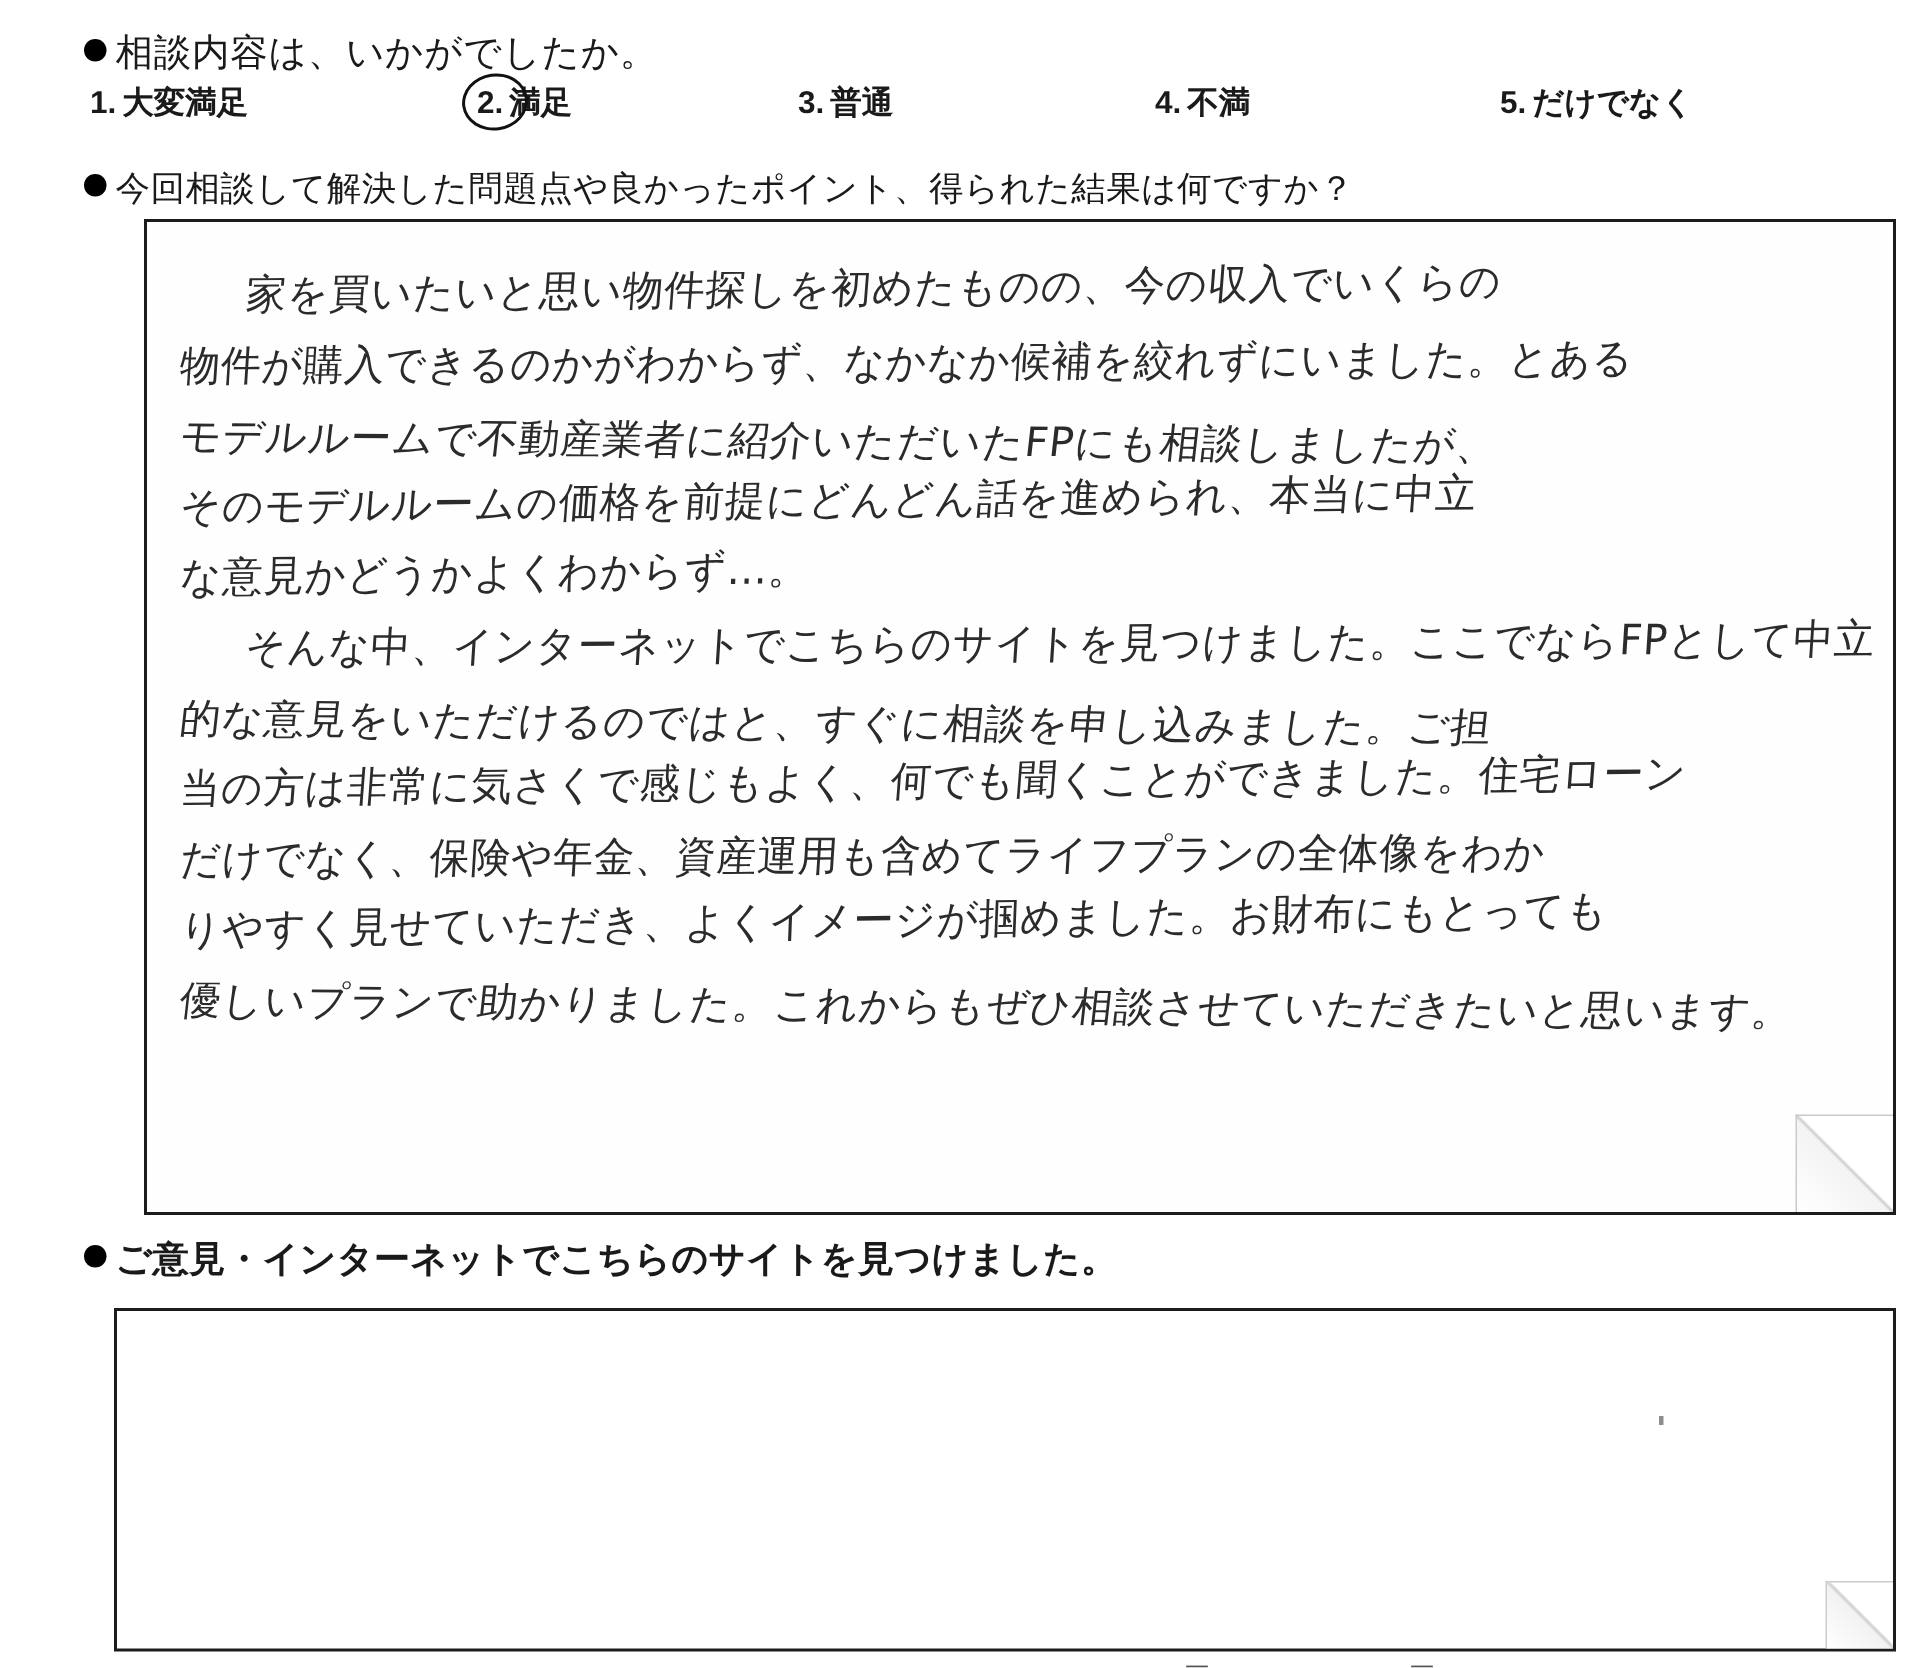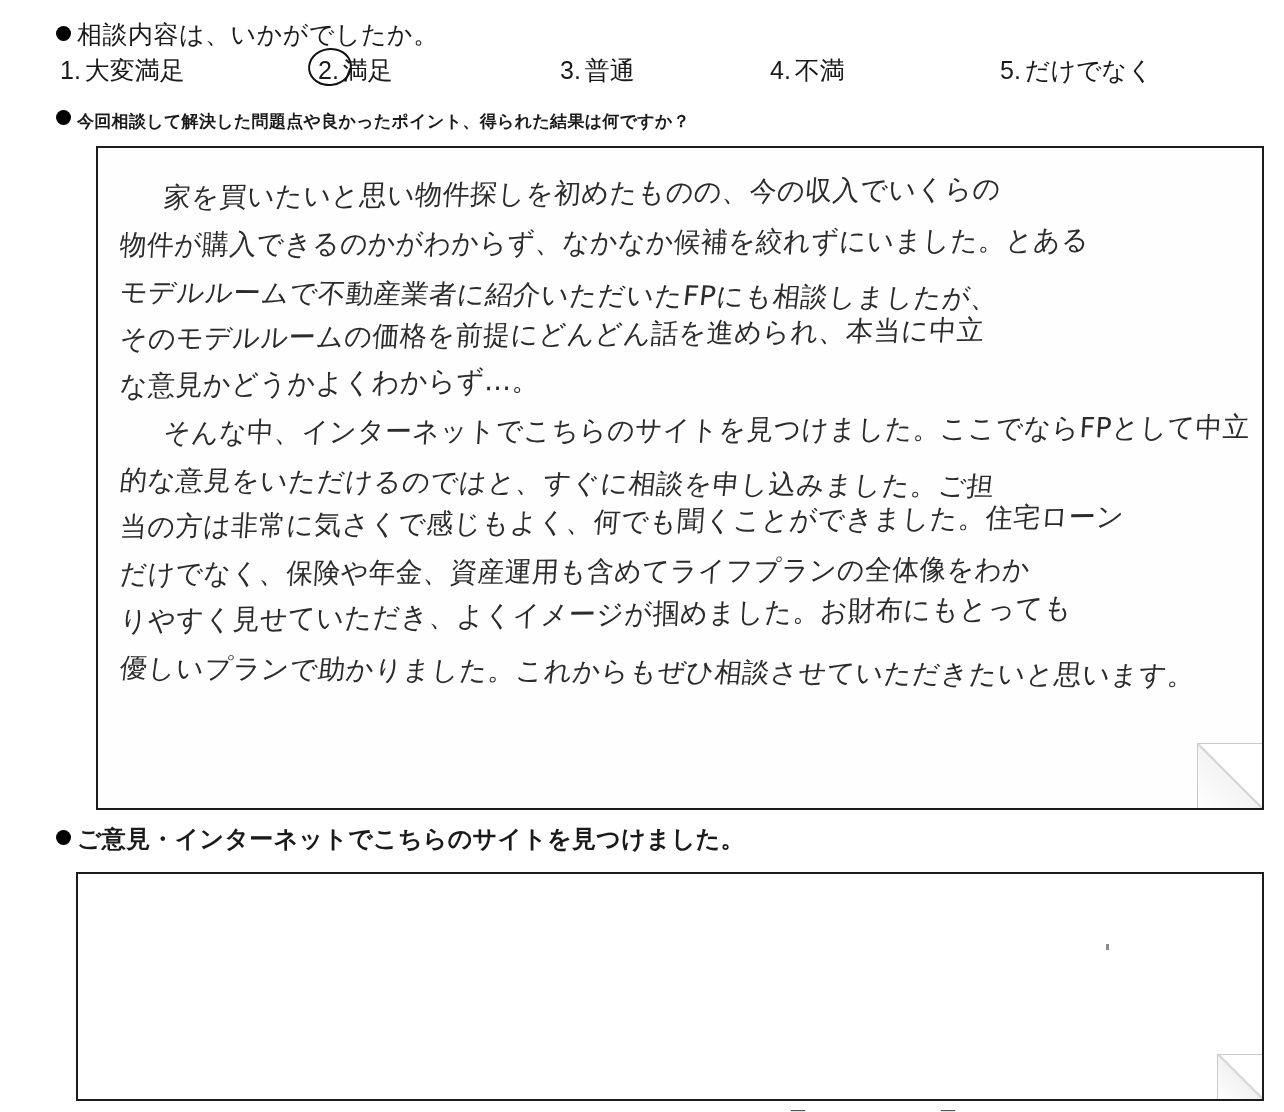--- a/index.html
+++ b/index.html
@@ -45,22 +45,22 @@
 
   .scale {
     position: absolute;
     left: 60px;
     top: 54px;
     width: 1180px;
     height: 40px;
   }
   .scale-item {
     position: absolute;
-    font-size: 25px;
-    font-weight: 400;
+    font-size: 21px;
+    font-weight: 700;
     white-space: nowrap;
   }
   .scale-item .num {
     display: inline-block;
     margin-right: 4px;
   }
   .circle-mark {
     position: relative;
     display: inline-block;
   }
@@ -73,22 +73,22 @@
     border: 2.5px solid #111;
     border-radius: 50%;
     transform: rotate(-8deg);
   }
 
   
   .q2 {
     position: absolute;
     left: 56px;
     top: 110px;
-    font-size: 17px;
-    font-weight: 700;
+    font-size: 23px;
+    font-weight: 400;
     letter-spacing: 0.3px;
     white-space: nowrap;
   }
 
   
   .answer-box {
     position: absolute;
     left: 96px;
     top: 146px;
     width: 1164px;
@@ -202,21 +202,21 @@
 
   <div class="scale">
     <div class="scale-item" style="left:0px;">
       <span class="num">1.</span><span>大変満足</span>
     </div>
 
     <div class="scale-item" style="left:258px;">
       <span class="circle-mark"><span class="ring"></span><span class="num">2.</span></span><span>満足</span>
     </div>
 
-    <div class="scale-item" style="left:500px;">
+    <div class="scale-item" style="left:472px;">
       <span class="num">3.</span><span>普通</span>
     </div>
 
     <div class="scale-item" style="left:710px;">
       <span class="num">4.</span><span>不満</span>
     </div>
 
     <div class="scale-item" style="left:940px;">
       <span class="num">5.</span><span>だけでなく</span>
     </div>

